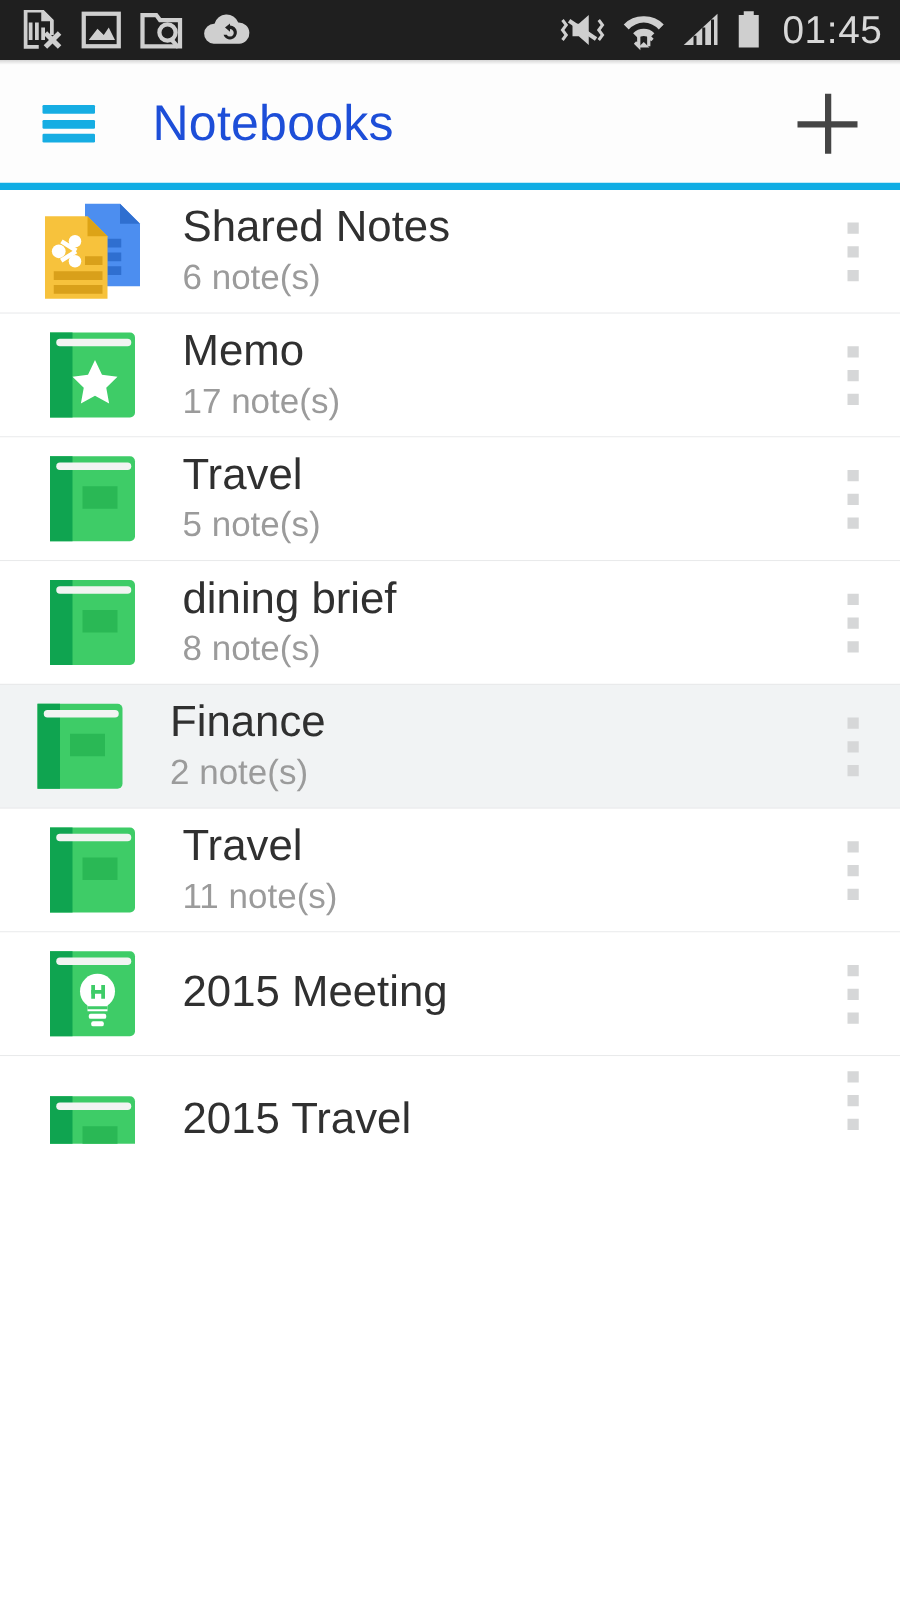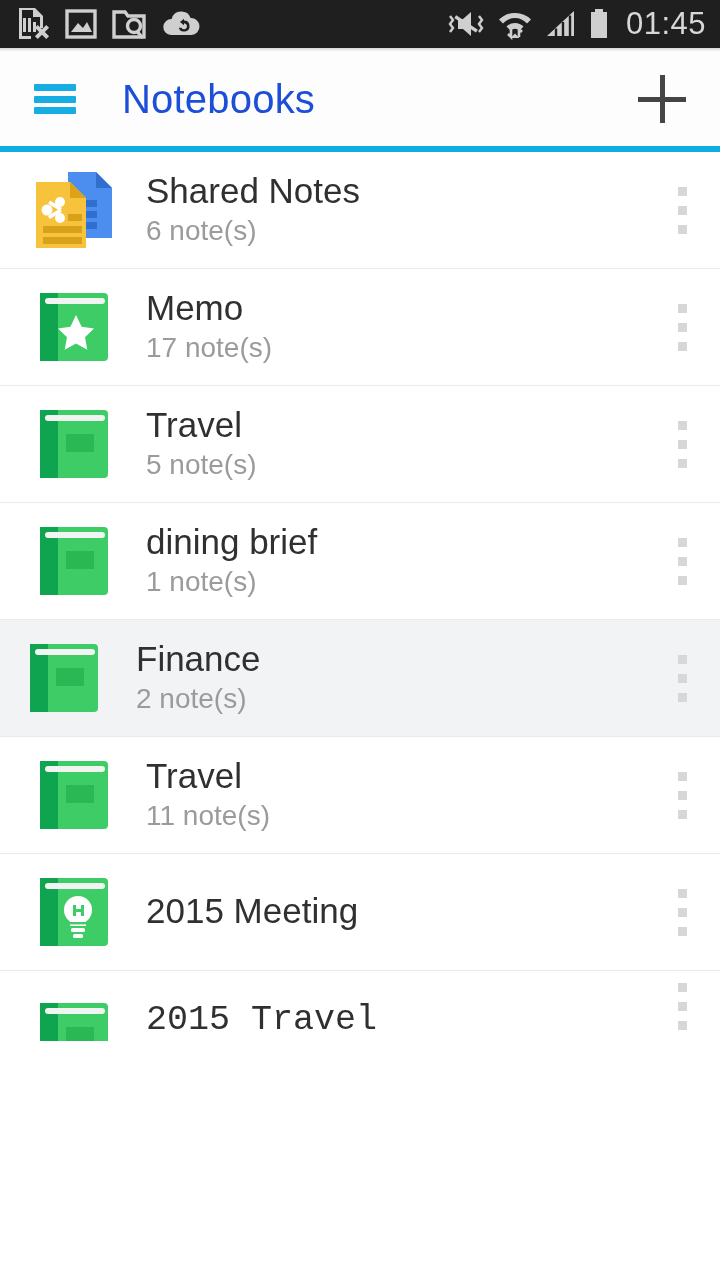--- a/index.html
+++ b/index.html
@@ -110,21 +110,21 @@
     background: #10ADE4;
     width: 100%;
   }
 
   
   .list {
     background: #ffffff;
   }
   .row {
     position: relative;
-    height: 117px;
+    height: 99px;
     display: flex;
     align-items: center;
     padding: 0 0 0 30px;
     box-sizing: border-box;
     border-bottom: 1px solid #e9eaeb;
     background: #ffffff;
   }
   .row.selected {
     background: #f1f3f4;
     padding-left: 20px;
@@ -172,21 +172,20 @@
     height: 9px;
     background: #d6d7d8;
   }
 
   
   .row.clipped {
     height: 70px;
     overflow: hidden;
     border-bottom: none;
     align-items: flex-start;
-    font-family: Liberation Mono, monospace;
   }
   .row.clipped .row-icon { margin-top: 22px; }
   .row.clipped .row-text { margin-top: 30px; }
 </style>
 </head>
 <body>
 
 <div class="statusbar">
   <div class="status-left">
 
@@ -343,21 +342,21 @@
     <div class="row-icon">
       <svg width="88" height="88" viewBox="0 0 88 88">
         <path d="M10 10 h64 a4 4 0 0 1 4 4 v60 a4 4 0 0 1 -4 4 H10 Z" fill="#3ECC67"></path>
         <path d="M10 10 h18 v68 H10 Z" fill="#0FA450"></path>
         <path d="M18 15 h54 a3 3 0 0 1 0 6 H18 a3 3 0 0 1 0 -6 Z" fill="#f2f4f2"></path>
         <rect x="36" y="34" width="28" height="18" fill="#2AB855"></rect>
       </svg>
     </div>
     <div class="row-text">
       <div class="row-title">dining brief</div>
-      <div class="row-sub">1 note(s)</div>
+      <div class="row-sub">8 note(s)</div>
     </div>
     <div class="overflow">
       <i></i>
       <i></i>
       <i></i>
     </div>
   </div>
 
   <div class="row selected">
     <div class="row-icon">

